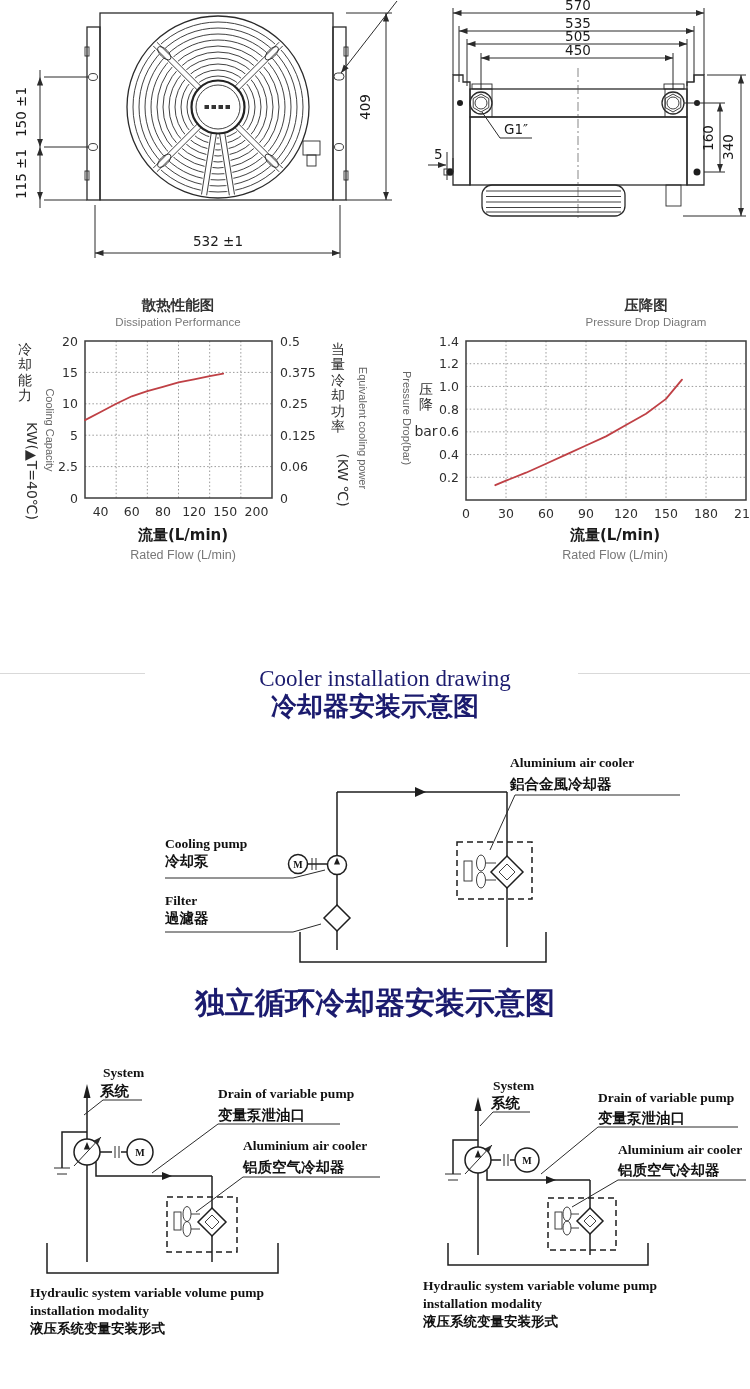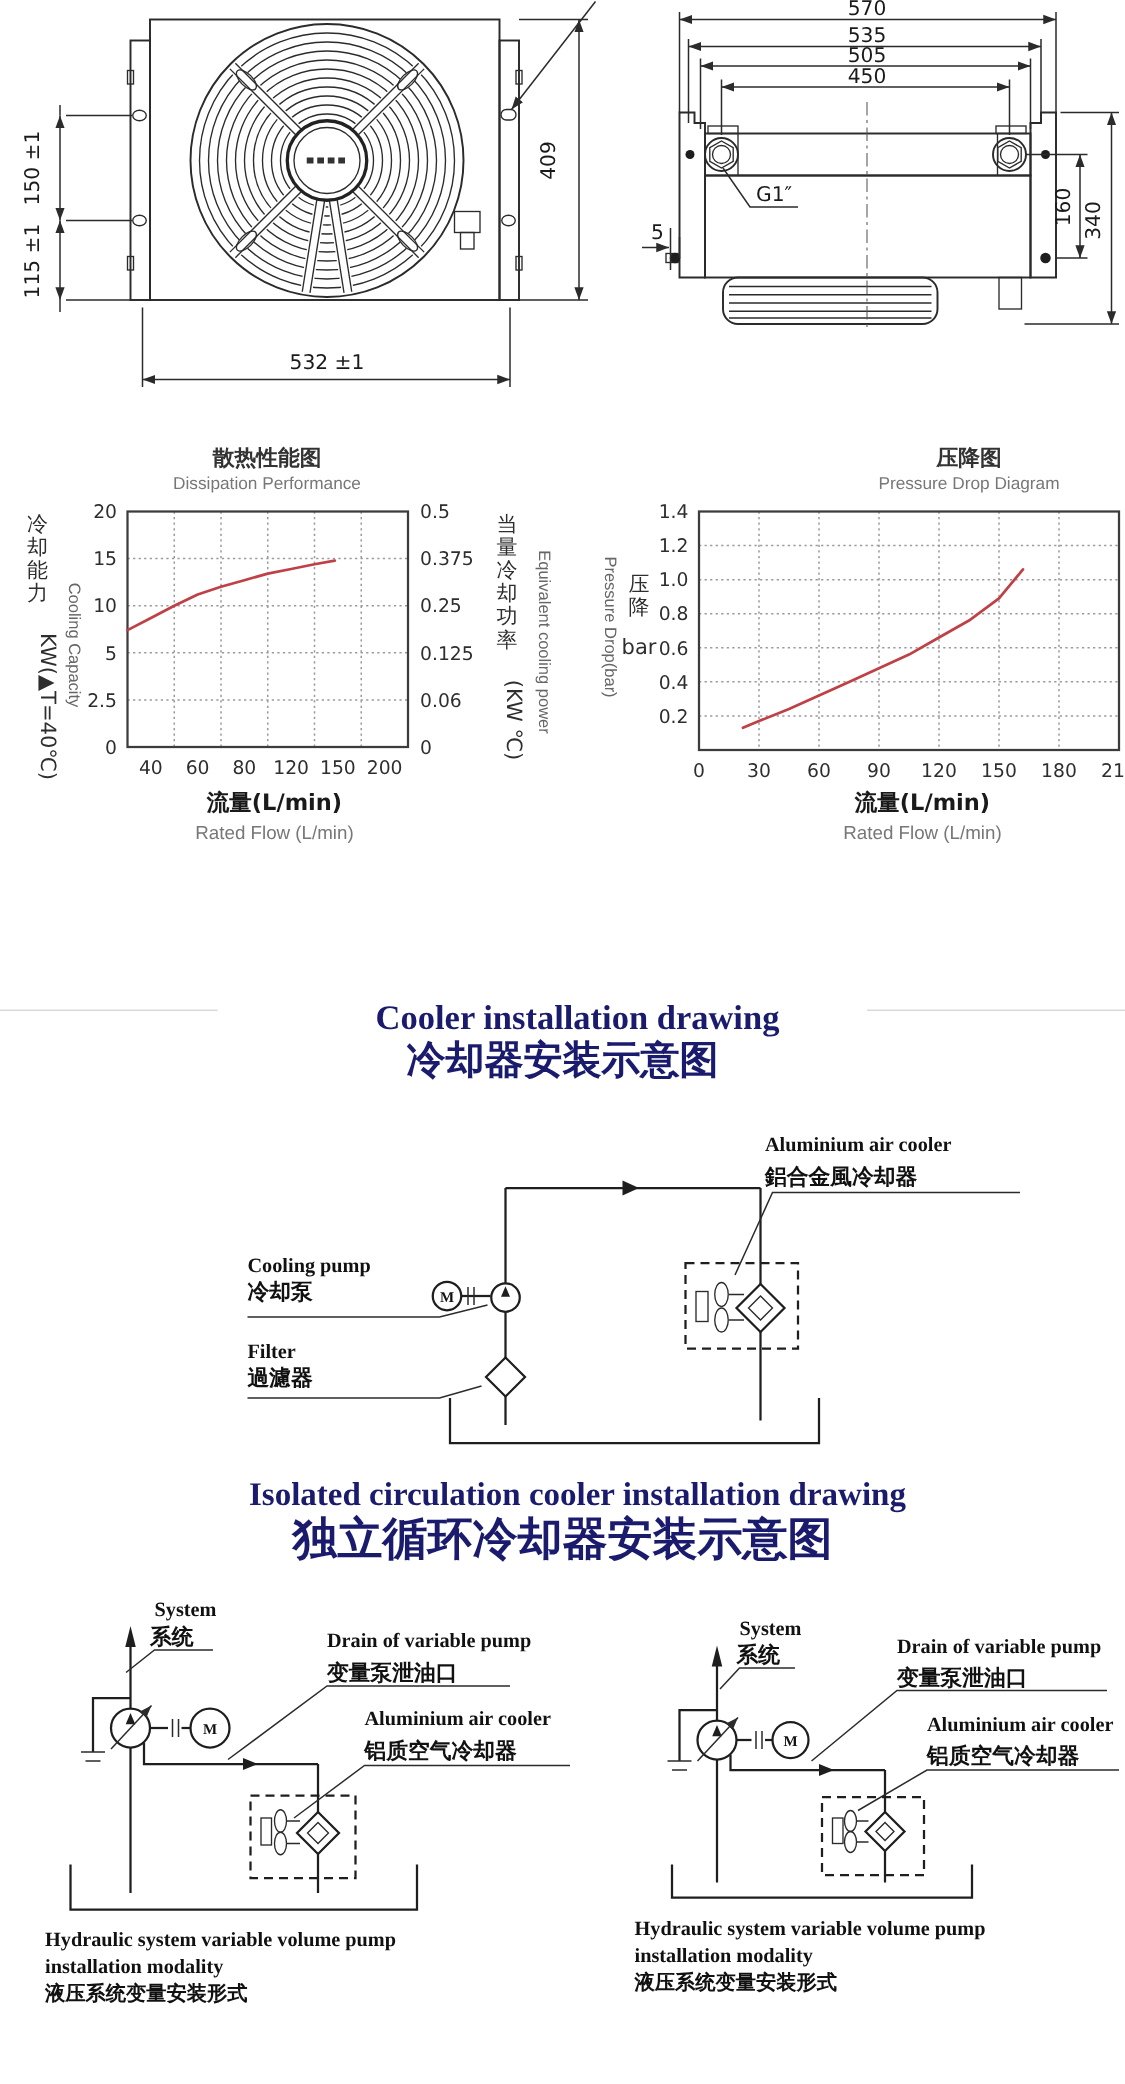--- a/index.html
+++ b/index.html
@@ -24,21 +24,21 @@
   .ttlen{font-family:"Liberation Sans",sans-serif;font-size:11.5px;fill:#777;}
   .axen{font-family:"Liberation Sans",sans-serif;font-size:11px;fill:#666;}
   .axzh{font-family:"DejaVu Sans",sans-serif;font-size:14px;fill:#2e2e2e;}
   .xlzh{font-family:"DejaVu Sans",sans-serif;font-size:15px;font-weight:bold;fill:#1a1a1a;}
   .xlen{font-family:"Liberation Sans",sans-serif;font-size:12.5px;fill:#777;}
   .lbl{font-family:"Liberation Serif",serif;font-weight:bold;font-size:13.5px;fill:#111;}
   .lblzh{font-family:"Liberation Serif","DejaVu Sans",serif;font-weight:bold;font-size:14.5px;fill:#111;}
   .cap{font-family:"Liberation Serif",serif;font-weight:bold;font-size:13.5px;fill:#111;}
   .mtxt{font-family:"Liberation Serif",serif;font-weight:bold;font-size:10px;fill:#111;}
   .heading{position:absolute;width:750px;text-align:center;color:#1b1b6e;}
-  .h-en{font-family:"Liberation Serif",serif;font-weight:bold;font-size:23px;line-height:1.1;padding-left:20px;}
+  .h-en{font-family:"Liberation Serif",serif;font-weight:normal;font-size:23px;line-height:1.1;padding-left:20px;}
   .h-zh{font-family:"Liberation Serif","DejaVu Sans",serif;font-weight:bold;font-size:26px;line-height:1.25;}
   .artifact{position:absolute;height:1px;background:#d9d9d9;}
 </style>
 </head>
 <body>
 
 <div class="page">
 
   <svg id="front" style="left:0;top:0" width="432" height="272" viewBox="0 0 432 272">
     <defs>
@@ -310,21 +310,20 @@
       <text class="lbl" x="110" y="160">Filter</text>
       <text class="lblzh" x="110" y="178">過濾器</text>
       <path class="dim" d="M110,187 H238 L266,179"></path>
       <text class="lbl" x="455" y="22">Aluminium air cooler</text>
       <text class="lblzh" x="455" y="44">鋁合金風冷却器</text>
       <path class="dim" d="M625,50 H460 L435,105"></path>
     </g>
   </svg>
 
   <div class="heading" style="top:984px">
-    <div class="h-en" style="font-size:22px">Isolated circulation cooler installation drawing</div>
     <div class="h-zh" style="font-size:30px">独立循环冷却器安装示意图</div>
   </div>
 
   <svg id="isoL" style="left:20px;top:1060px" width="372" height="292" viewBox="0 0 372 292">
     <g>
       <path class="pipe" d="M67,32 V202"></path>
       <polygon class="fillk" points="67,24 63.5,38 70.5,38"></polygon>
       <path class="pipe" d="M76,102 V116 H192"></path>
       <polygon class="fillk" points="142,112 152,116 142,120"></polygon>
       <path class="pipe" d="M192,116 V202"></path>

